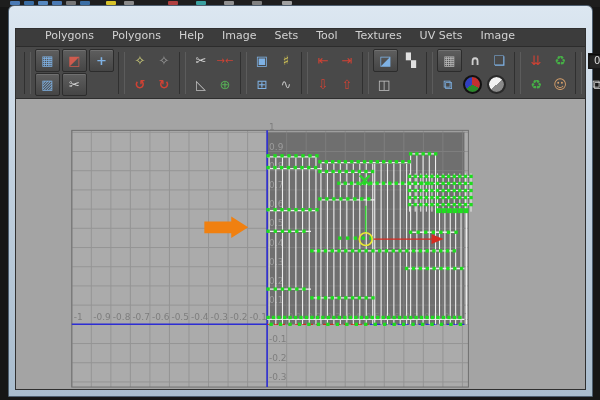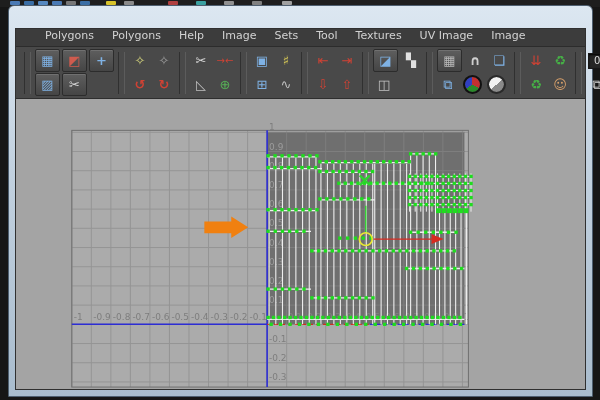--- a/index.html
+++ b/index.html
@@ -79,21 +79,21 @@
 <div class="win">
   <div class="content">
     <div class="menubar" id="menubar">
         <div class="menu-item">Polygons</div>
         <div class="menu-item">Polygons</div>
         <div class="menu-item">Help</div>
         <div class="menu-item">Image</div>
         <div class="menu-item">Sets</div>
         <div class="menu-item">Tool</div>
         <div class="menu-item">Textures</div>
-        <div class="menu-item">UV Image</div>
+        <div class="menu-item">UV Sets</div>
         <div class="menu-item">Image</div>
       </div>
     <div class="toolbar" id="toolbar">
         <div class="tsep"></div>
         <div class="tgroup">
           <div class="trow">
             <div class="tbtn">
               <span style="color: rgb(127, 178, 229);">▦</span>
             </div>
             <div class="tbtn">

